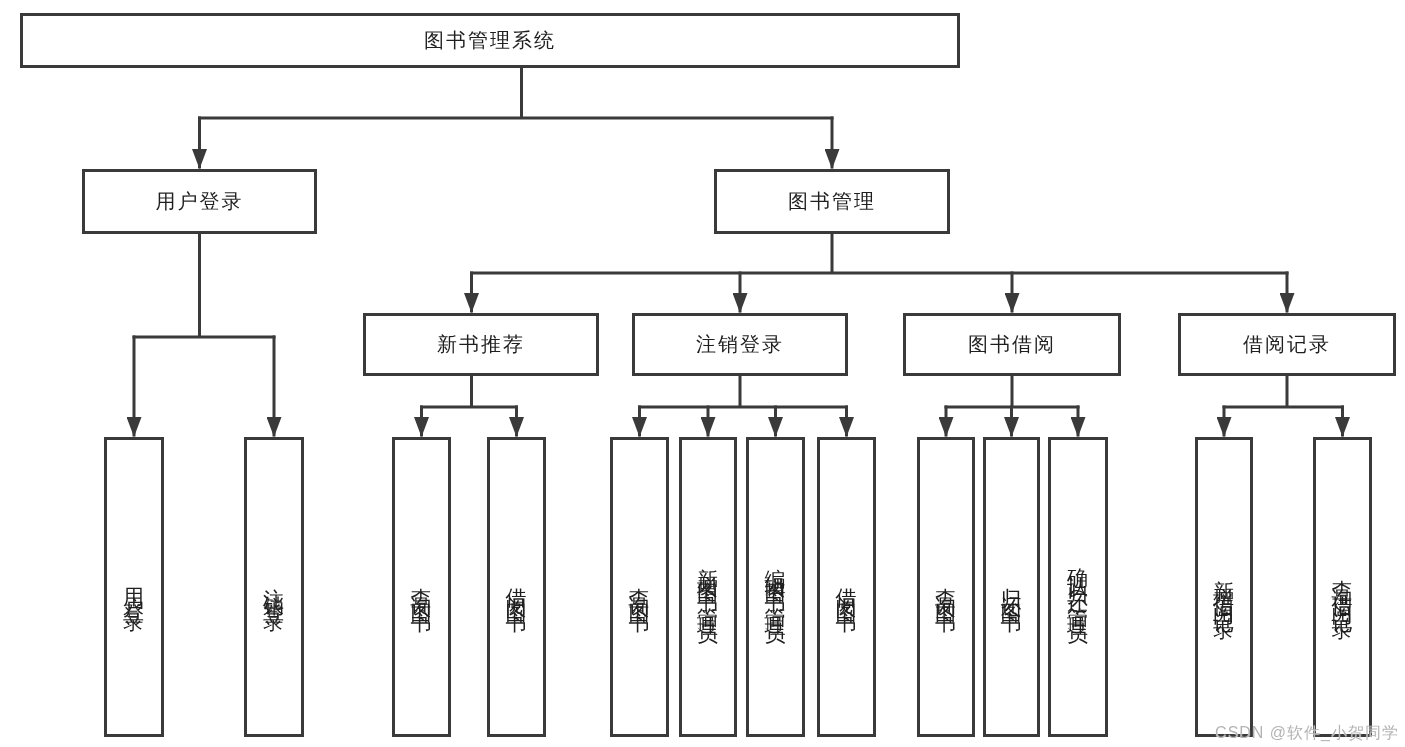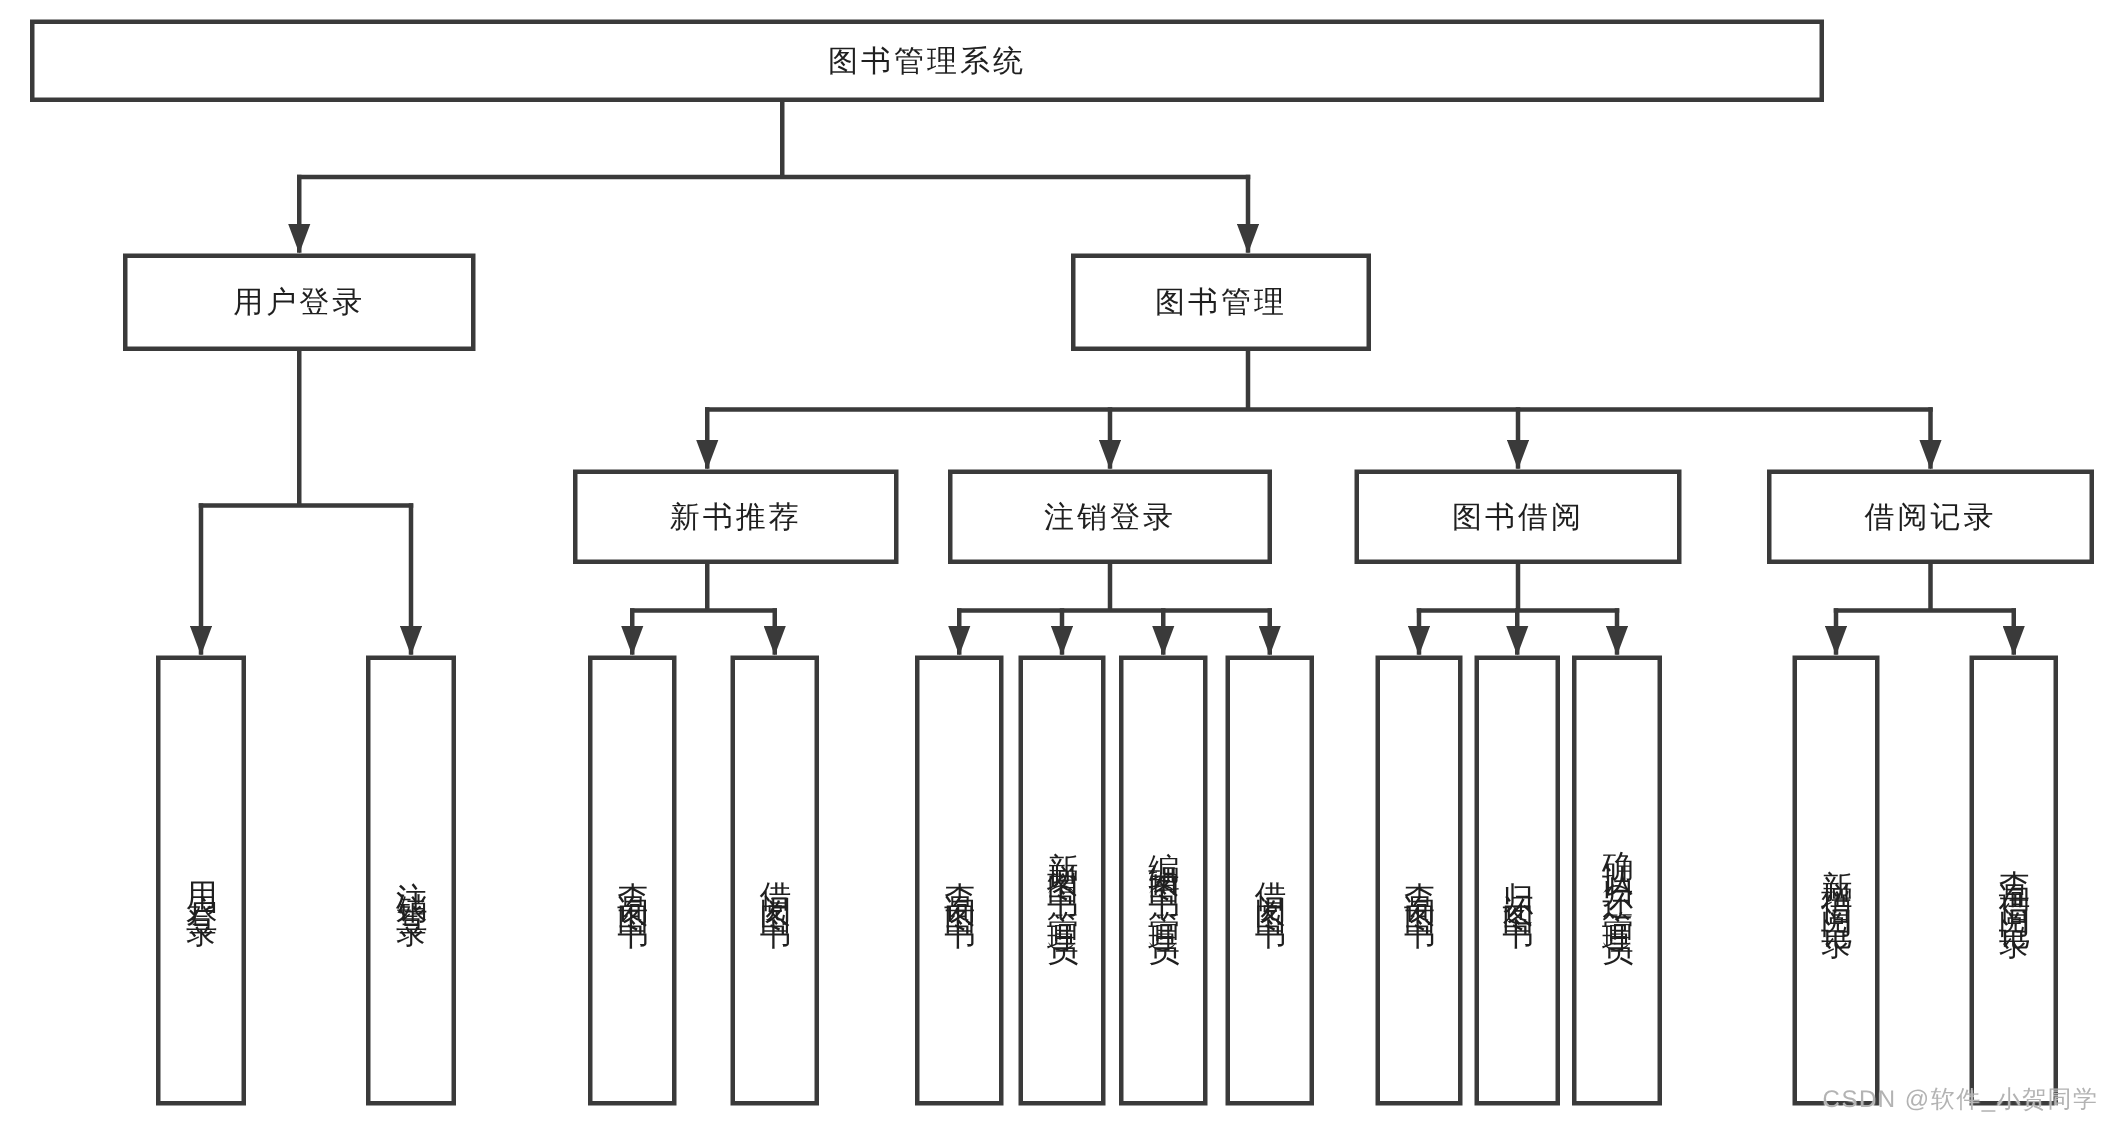--- a/index.html
+++ b/index.html
@@ -114,26 +114,26 @@
       <path class="cline arrow" d="M1078,407 V435"></path>
     </g>
 
     <g>
       <path class="cline" d="M1287,376 V407 M1224,407 H1342.5"></path>
       <path class="cline arrow" d="M1224,407 V435"></path>
       <path class="cline arrow" d="M1342.5,407 V435"></path>
     </g>
   </svg>
 
-  <div class="node" style="left:20px; top:13px; width:1196px; height:55px;">图书管理系统</div>
+  <div class="node" style="left:20px; top:13px; width:940px; height:55px;">图书管理系统</div>
 
   <div class="node" style="left:82px; top:169px; width:235px; height:65px;">用户登录</div>
-  <div class="node" style="left:714px; top:169px; width:200px; height:65px;">图书管理</div>
+  <div class="node" style="left:714px; top:169px; width:236px; height:65px;">图书管理</div>
 
-  <div class="node" style="left:382px; top:313px; width:217px; height:63px;">新书推荐</div>
+  <div class="node" style="left:363px; top:313px; width:236px; height:63px;">新书推荐</div>
   <div class="node" style="left:632px; top:313px; width:216px; height:63px;">注销登录</div>
   <div class="node" style="left:903px; top:313px; width:218px; height:63px;">图书借阅</div>
   <div class="node" style="left:1178px; top:313px; width:218px; height:63px;">借阅记录</div>
 
   <div class="node vnode" style="left:104px; top:437px; width:60px; height:300px;">用户登录</div>
   <div class="node vnode" style="left:244px; top:437px; width:60px; height:300px;">注销登录</div>
 
   <div class="node vnode" style="left:392px; top:437px; width:59px; height:300px;">查询图书</div>
   <div class="node vnode" style="left:487px; top:437px; width:59px; height:300px;">借阅图书</div>
 

